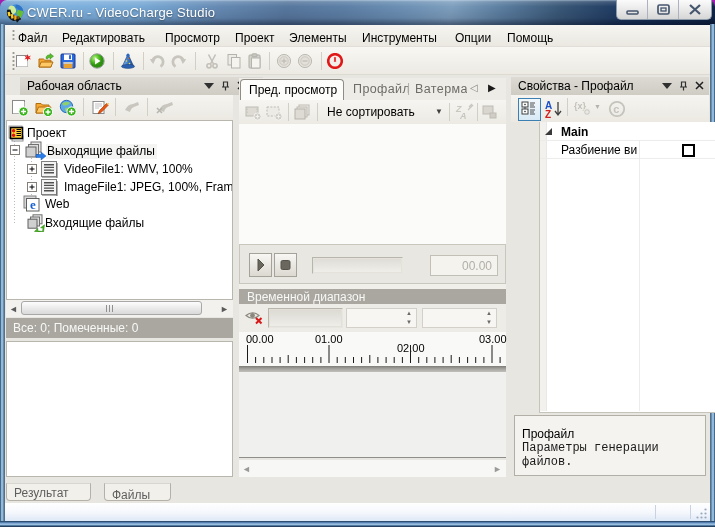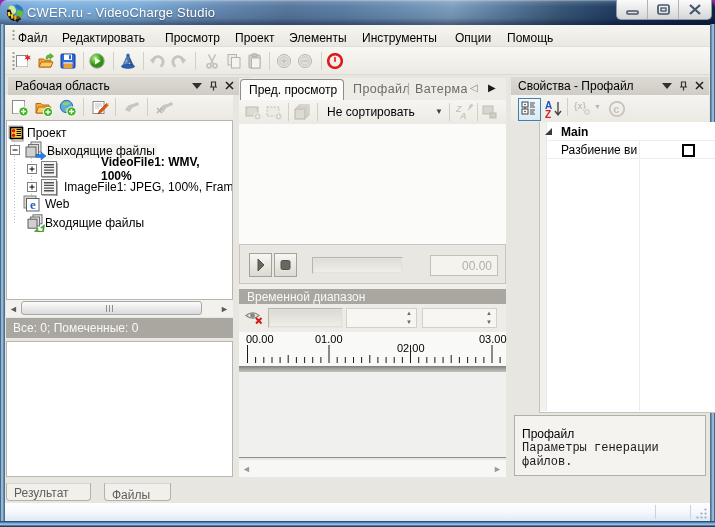--- a/index.html
+++ b/index.html
@@ -176,21 +176,21 @@
       <path d="M5.5 8h5" stroke="#C2C0B9" stroke-width="1.4"></path>
     </svg>
 
     <svg class="tbi" style="left:322px;" viewBox="0 0 16 16">
       <circle cx="8" cy="8" r="6.8" fill="none" stroke="#E01818" stroke-width="2.6"></circle>
       <rect x="6.7" y="3.5" width="2.6" height="6" rx="1.2" fill="#E01818" stroke="#fff" stroke-width="0.9"></rect>
     </svg>
   </div>
   <div class="abs" id="mainarea" style="left:5px; top:75px; width:705px; height:428px; background:#E8E6E0;"></div>
 
-  <div class="abs phdr" style="left:8px; top:77px; width:243px;">Рабочая область
+  <div class="abs phdr" style="left:20px; top:77px; width:243px;">Рабочая область
     <svg class="phbtn" style="left:184px; top:6px;" width="10" height="6" viewBox="0 0 10 6">
         <path d="M0 0 L10 0 L5 6 Z" fill="#303030"></path>
       </svg>
     <svg class="phbtn" style="left:201px; top:4px;" width="9" height="10" viewBox="0 0 9 10">
         <path d="M2.5 1 L6.5 1 L6.5 6 L2.5 6 Z M1 6 L8 6 M4.5 6 L4.5 9.5" stroke="#303030" stroke-width="1.2" fill="none"></path>
       </svg>
     <svg class="phbtn" style="left:217px; top:4px;" width="9" height="9" viewBox="0 0 9 9">
         <path d="M1 1 L8 8 M8 1 L1 8" stroke="#202020" stroke-width="1.5"></path>
       </svg>
   </div>
@@ -264,21 +264,21 @@
         <rect x="0.5" y="0.5" width="9" height="9" fill="#fff" stroke="#848078"></rect>
         <path d="M2.5 5h5M5 2.5v5" stroke="#000"></path>
       </svg>
     <svg class="abs" style="left:34px; top:40px;" width="17" height="17" viewBox="0 0 17 17">
       <rect x="0.5" y="0.5" width="15" height="15" fill="#F4F4F4" stroke="#808080"></rect>
       <path d="M16 2v15H1" stroke="#606060" fill="none"></path>
       <g stroke="#505050" stroke-width="1.4">
           <path d="M3 3.7h10M3 6.4h10M3 9.1h10M3 11.8h10"></path>
         </g>
     </svg>
-    <span class="abs" style="left:57px; top:34px; font-weight:bold;margin-left:37px;">VideoFile1: WMV, 100%</span>
+    <span class="abs" style="left:57px; top:41px; font-weight:normal;">VideoFile1: WMV, 100%</span>
 
     <svg class="abs" style="left:20px; top:61px;" width="10" height="10" viewBox="0 0 10 10">
         <rect x="0.5" y="0.5" width="9" height="9" fill="#fff" stroke="#848078"></rect>
         <path d="M2.5 5h5M5 2.5v5" stroke="#000"></path>
       </svg>
     <svg class="abs" style="left:34px; top:58px;" width="17" height="17" viewBox="0 0 17 17">
       <rect x="0.5" y="0.5" width="15" height="15" fill="#F4F4F4" stroke="#808080"></rect>
       <path d="M16 2v15H1" stroke="#606060" fill="none"></path>
       <g stroke="#505050" stroke-width="1.4">
           <path d="M3 3.7h10M3 6.4h10M3 9.1h10M3 11.8h10"></path>

